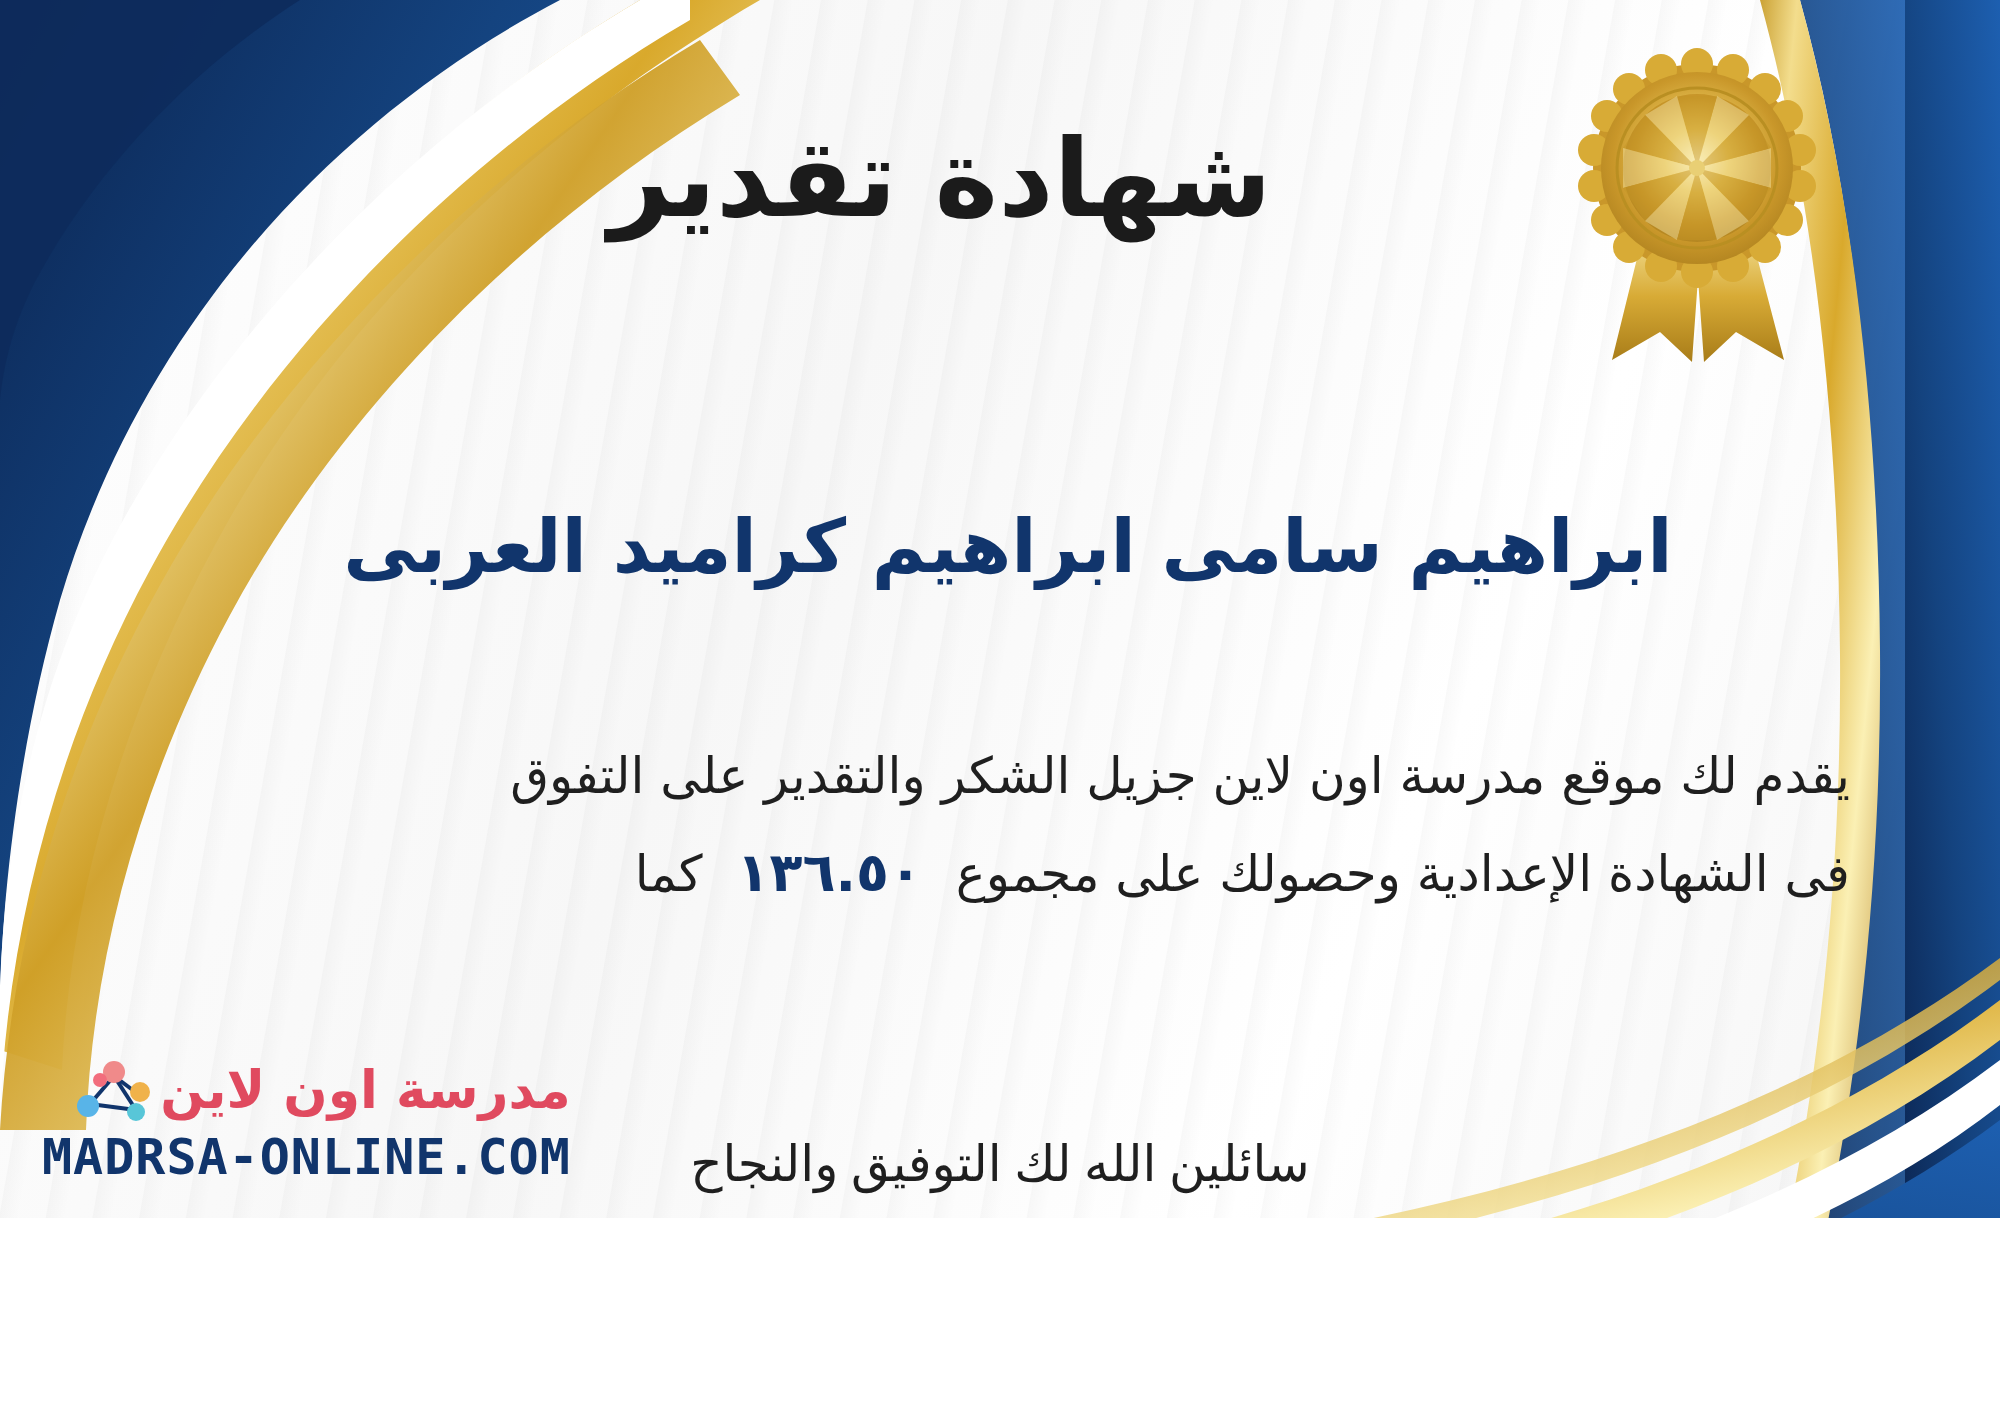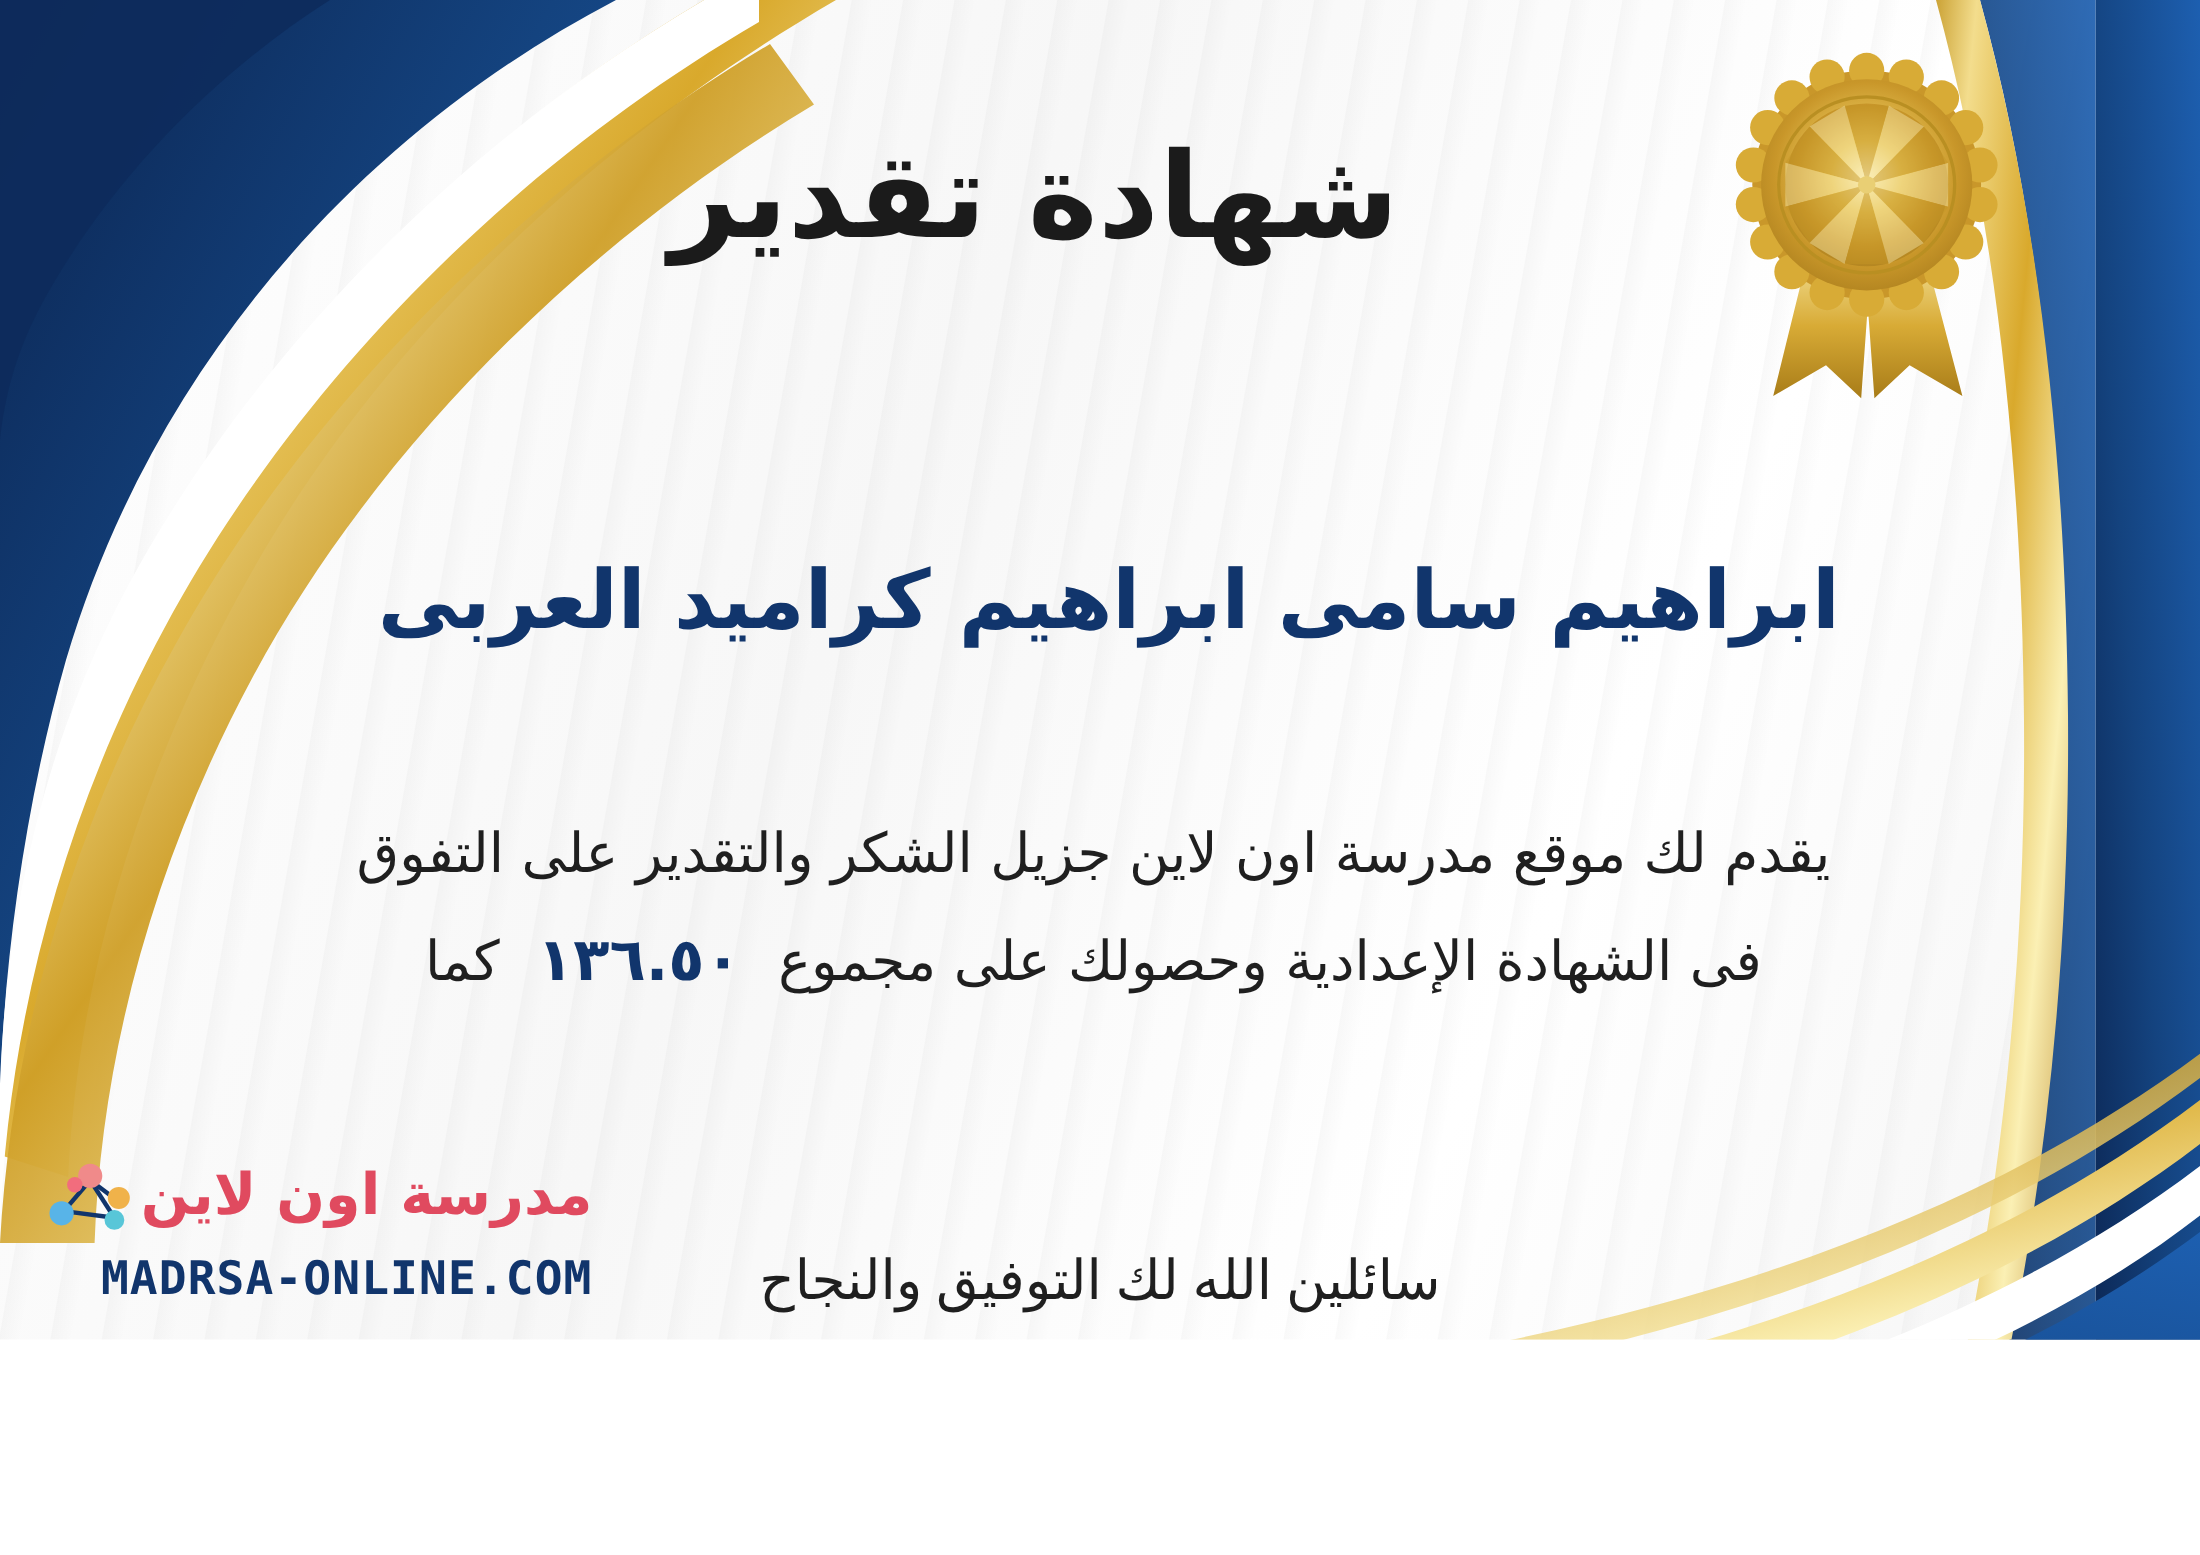--- a/index.html
+++ b/index.html
@@ -71,22 +71,21 @@
     font-weight: 700;
     color: #11356c;
     line-height: 1.25;
     padding: 0 200px;
   }
 
   .body-text {
     position: absolute;
     top: 730px;
     left: 0;
-    right: 12px;
-    text-align: center;
+    right: 0;
     font-size: 50px;
     color: #1f1f1f;
     line-height: 1.85;
     padding: 0 150px;
   }
 
   .score {
     color: #11356c;
     font-weight: 700;
     font-size: 54px;
@@ -134,25 +133,24 @@
   }
   .brand-name {
     font-size: 52px;
     font-weight: 700;
     color: #e04a5f;
     line-height: 1;
     white-space: nowrap;
   }
   .brand-url {
     font-family: "DejaVu Sans Mono", "Liberation Mono", monospace;
-    font-size: 42px;
+    font-size: 50px;
     font-weight: 700;
     color: #11356c;
     letter-spacing: 1px;
-    margin-top: 12px;
     direction: ltr;
     padding-left: 4px;
   }
 </style>
 </head>
 <body>
 
 <div id="certificate">
 
   <div class="paper"></div>

